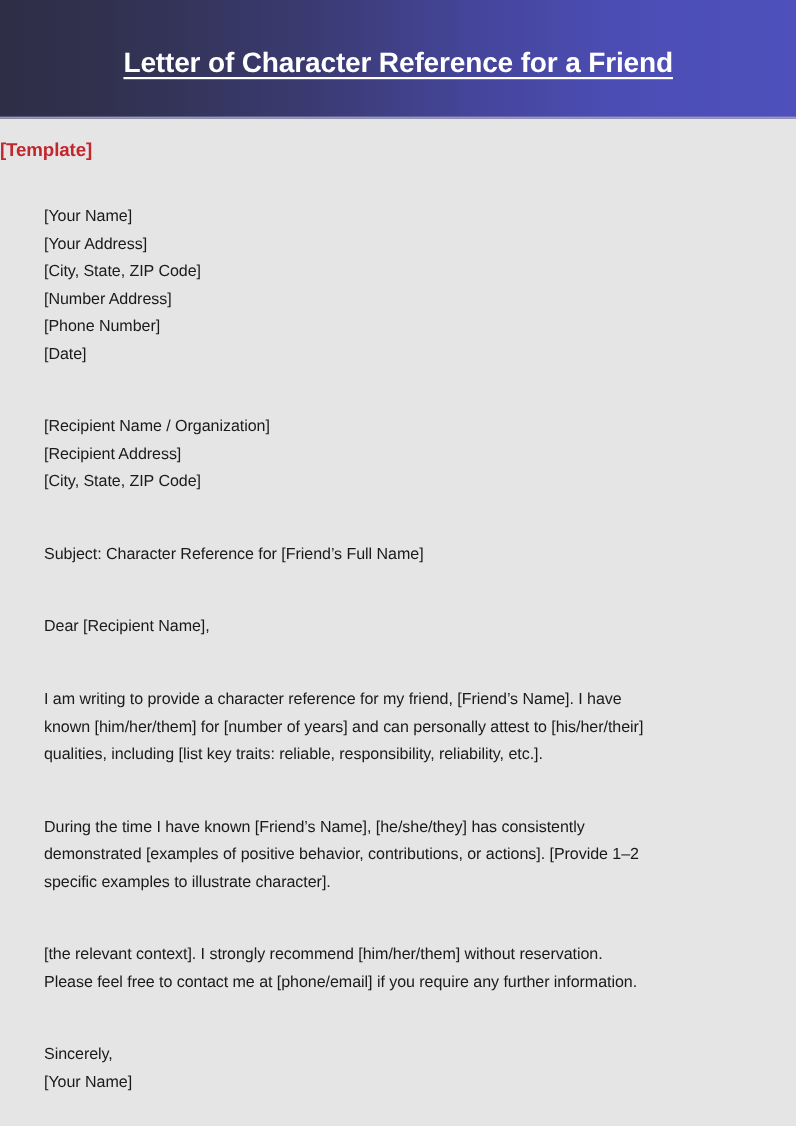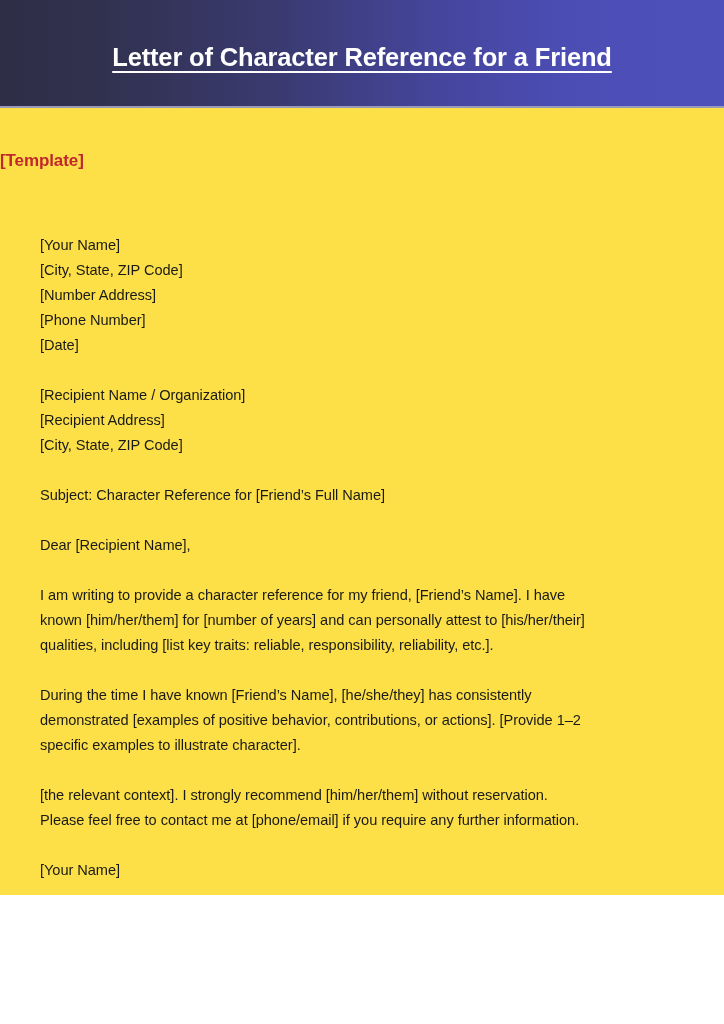--- a/index.html
+++ b/index.html
@@ -10,26 +10,25 @@
     width: 724px;
     height: 1024px;
     background: #ffffff;
     font-family: "Liberation Sans", sans-serif;
     overflow: hidden;
   }
 
   .page {
     position: relative;
     width: 724px;
-    height: 895px;
-    background: #fde047;
+    height: 1024px;
+    background: #e5e5e5;
     box-sizing: border-box;
     display: flex;
     flex-direction: column;
-    gap: 24px;
   }
 
   
   .header-banner {
     position: relative;
     width: 100%;
     height: 108px;
     background: linear-gradient(90deg,
                 #2e2e47 0%,
                 #31314f 14%,
@@ -86,21 +85,21 @@
     color: #1a1a1a;
     font-size: 14.6px;
     line-height: 25px;
     letter-spacing: -0.05px;
   }
 
   .block {
     margin: 0;
   }
   .block + .block {
-    margin-top: 25px;
+    margin-top: 41px;
   }
   .line {
     white-space: nowrap;
   }
   .para {
     margin: 0;
     line-height: 25px;
   }
   .para-line {
     display: block;
@@ -117,20 +116,21 @@
   </div>
 
   <div class="subtitle-wrap">
     <span class="subtitle">[Template]</span>
   </div>
 
   <div class="letter-body">
 
     <div class="block">
       <div class="line">[Your Name]</div>
+      <div class="line">[Your Address]</div>
       <div class="line">[City, State, ZIP Code]</div>
       <div class="line">[Number Address]</div>
       <div class="line">[Phone Number]</div>
       <div class="line">[Date]</div>
     </div>
 
     <div class="block">
       <div class="line">[Recipient Name / Organization]</div>
       <div class="line">[Recipient Address]</div>
       <div class="line">[City, State, ZIP Code]</div>
@@ -155,17 +155,18 @@
       <span class="para-line">demonstrated [examples of positive behavior, contributions, or actions]. [Provide 1–2</span>
       <span class="para-line">specific examples to illustrate character].</span>
     </div>
 
     <div class="block para">
       <span class="para-line">[the relevant context]. I strongly recommend [him/her/them] without reservation.</span>
       <span class="para-line">Please feel free to contact me at [phone/email] if you require any further information.</span>
     </div>
 
     <div class="block">
+      <div class="line">Sincerely,</div>
       <div class="line">[Your Name]</div>
     </div>
 
   </div>
 </div>
 
 </body></html>

